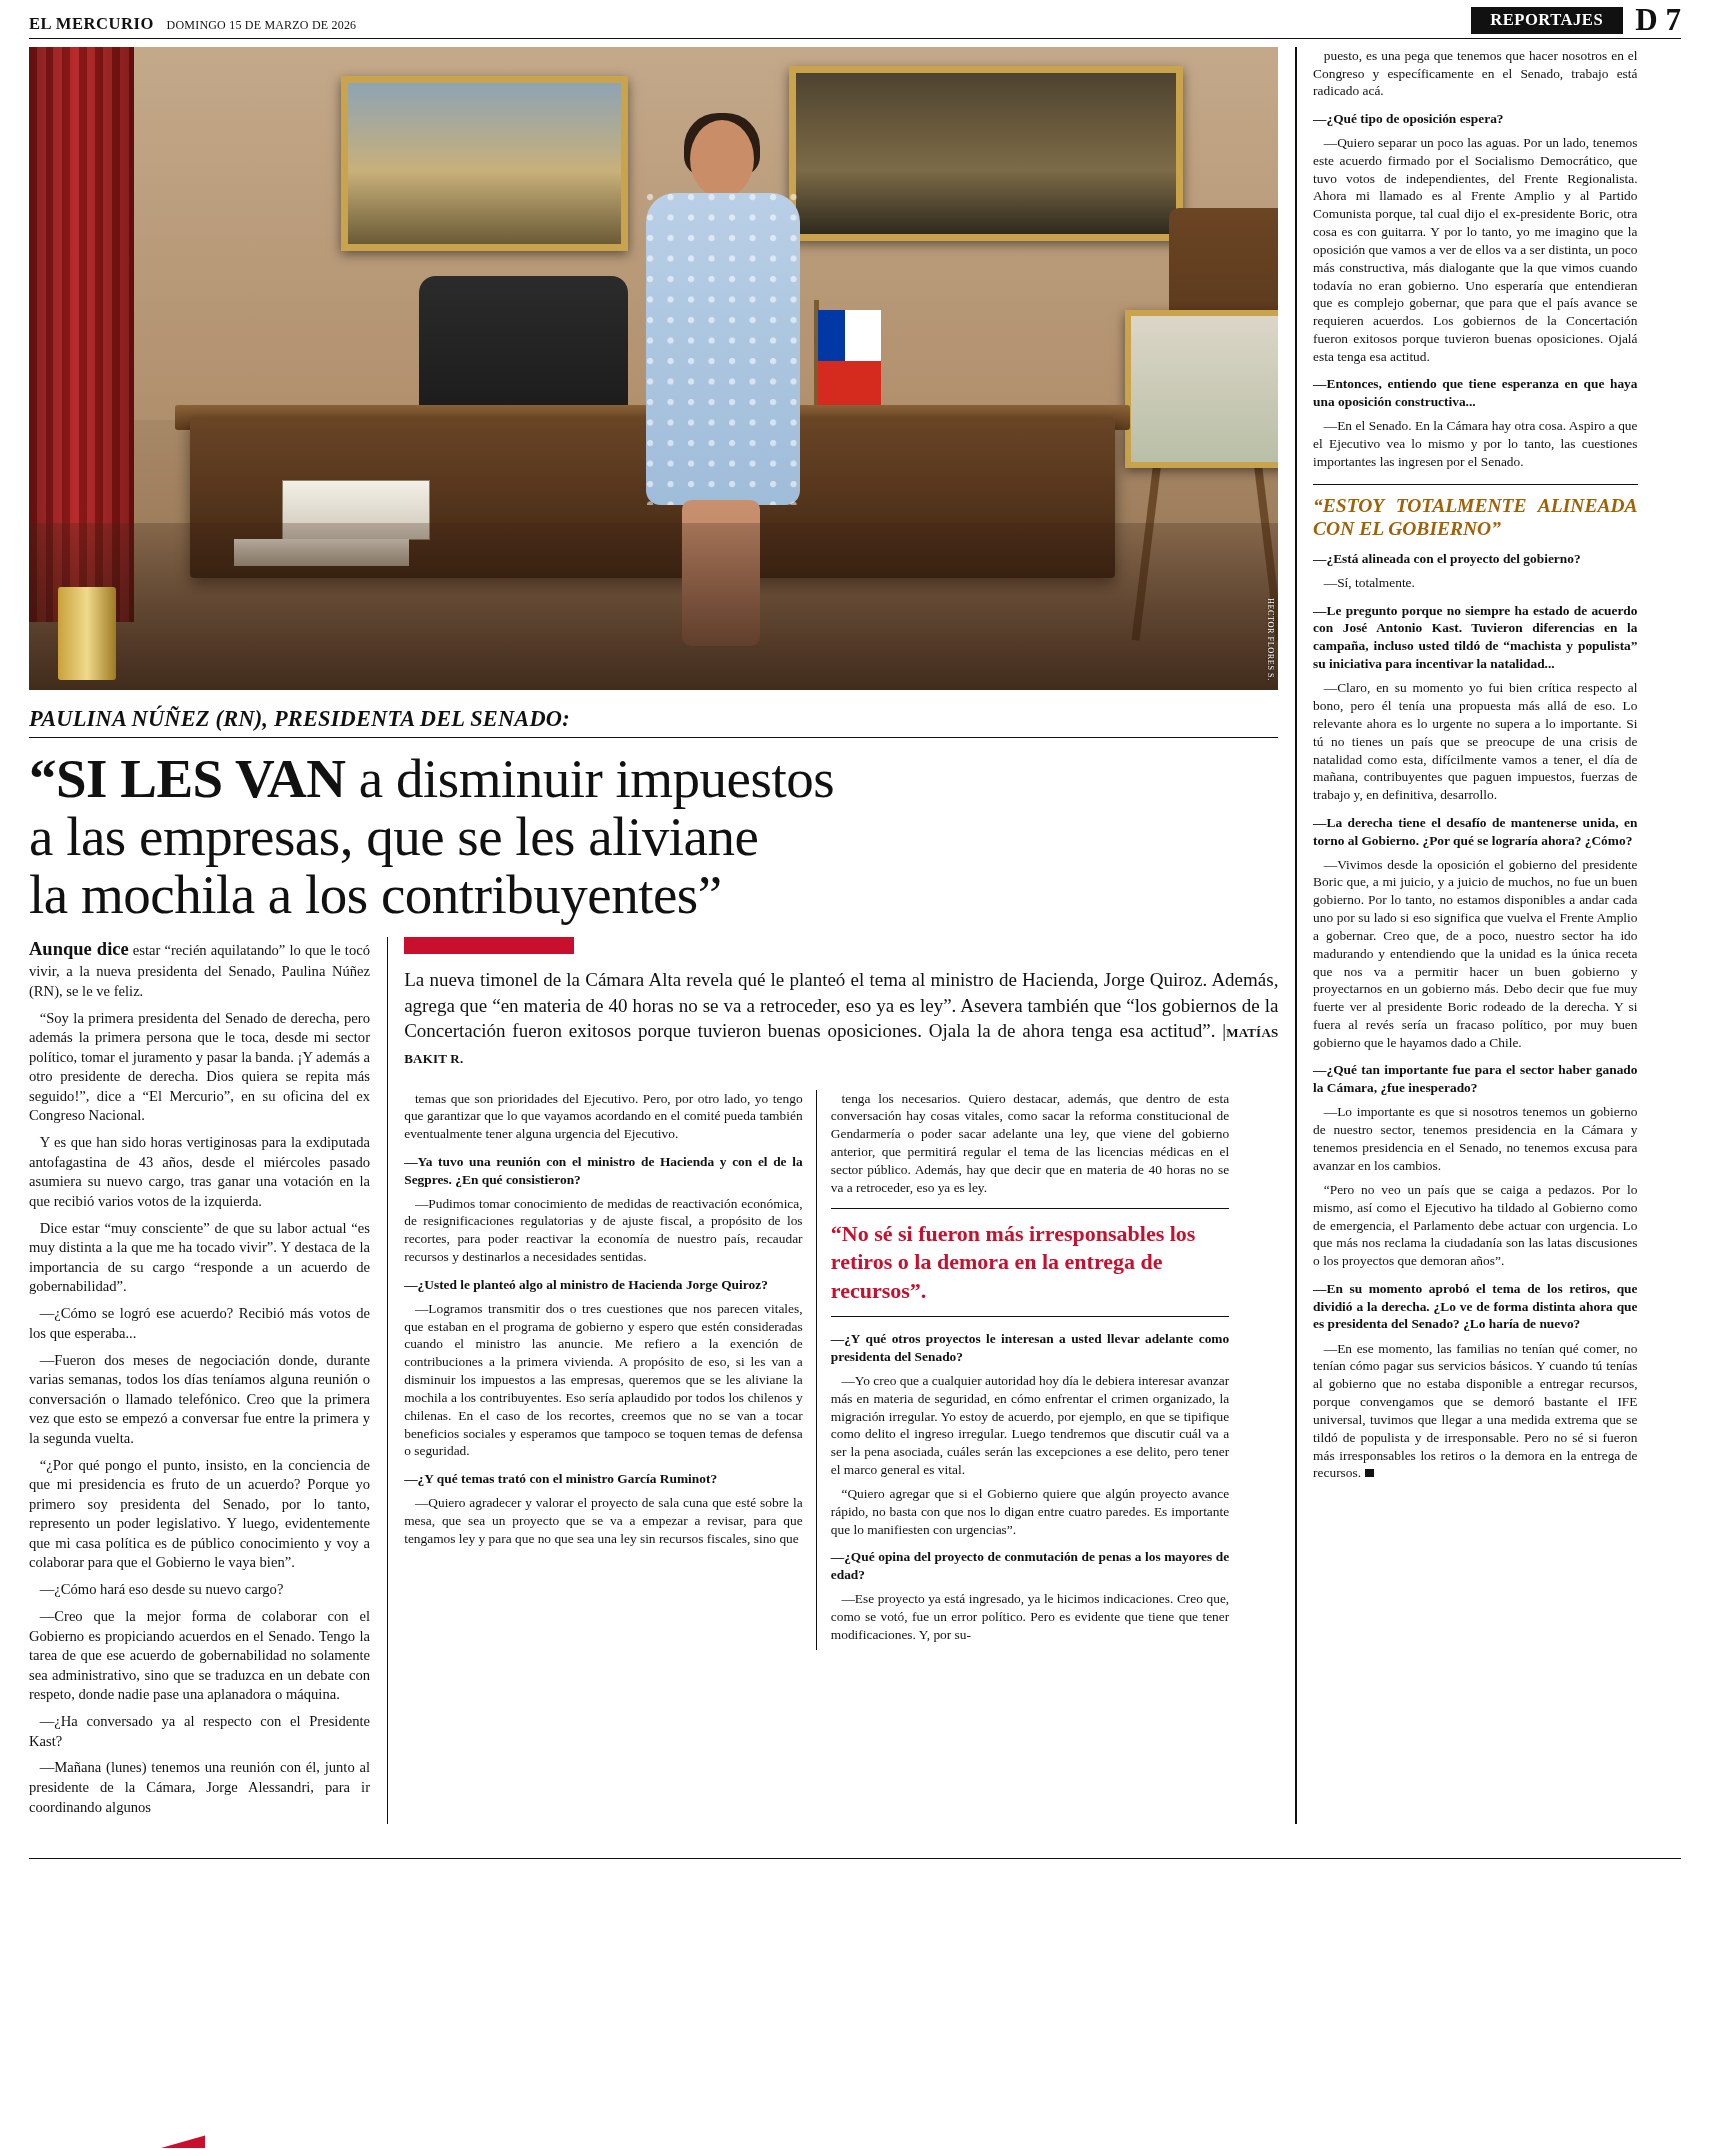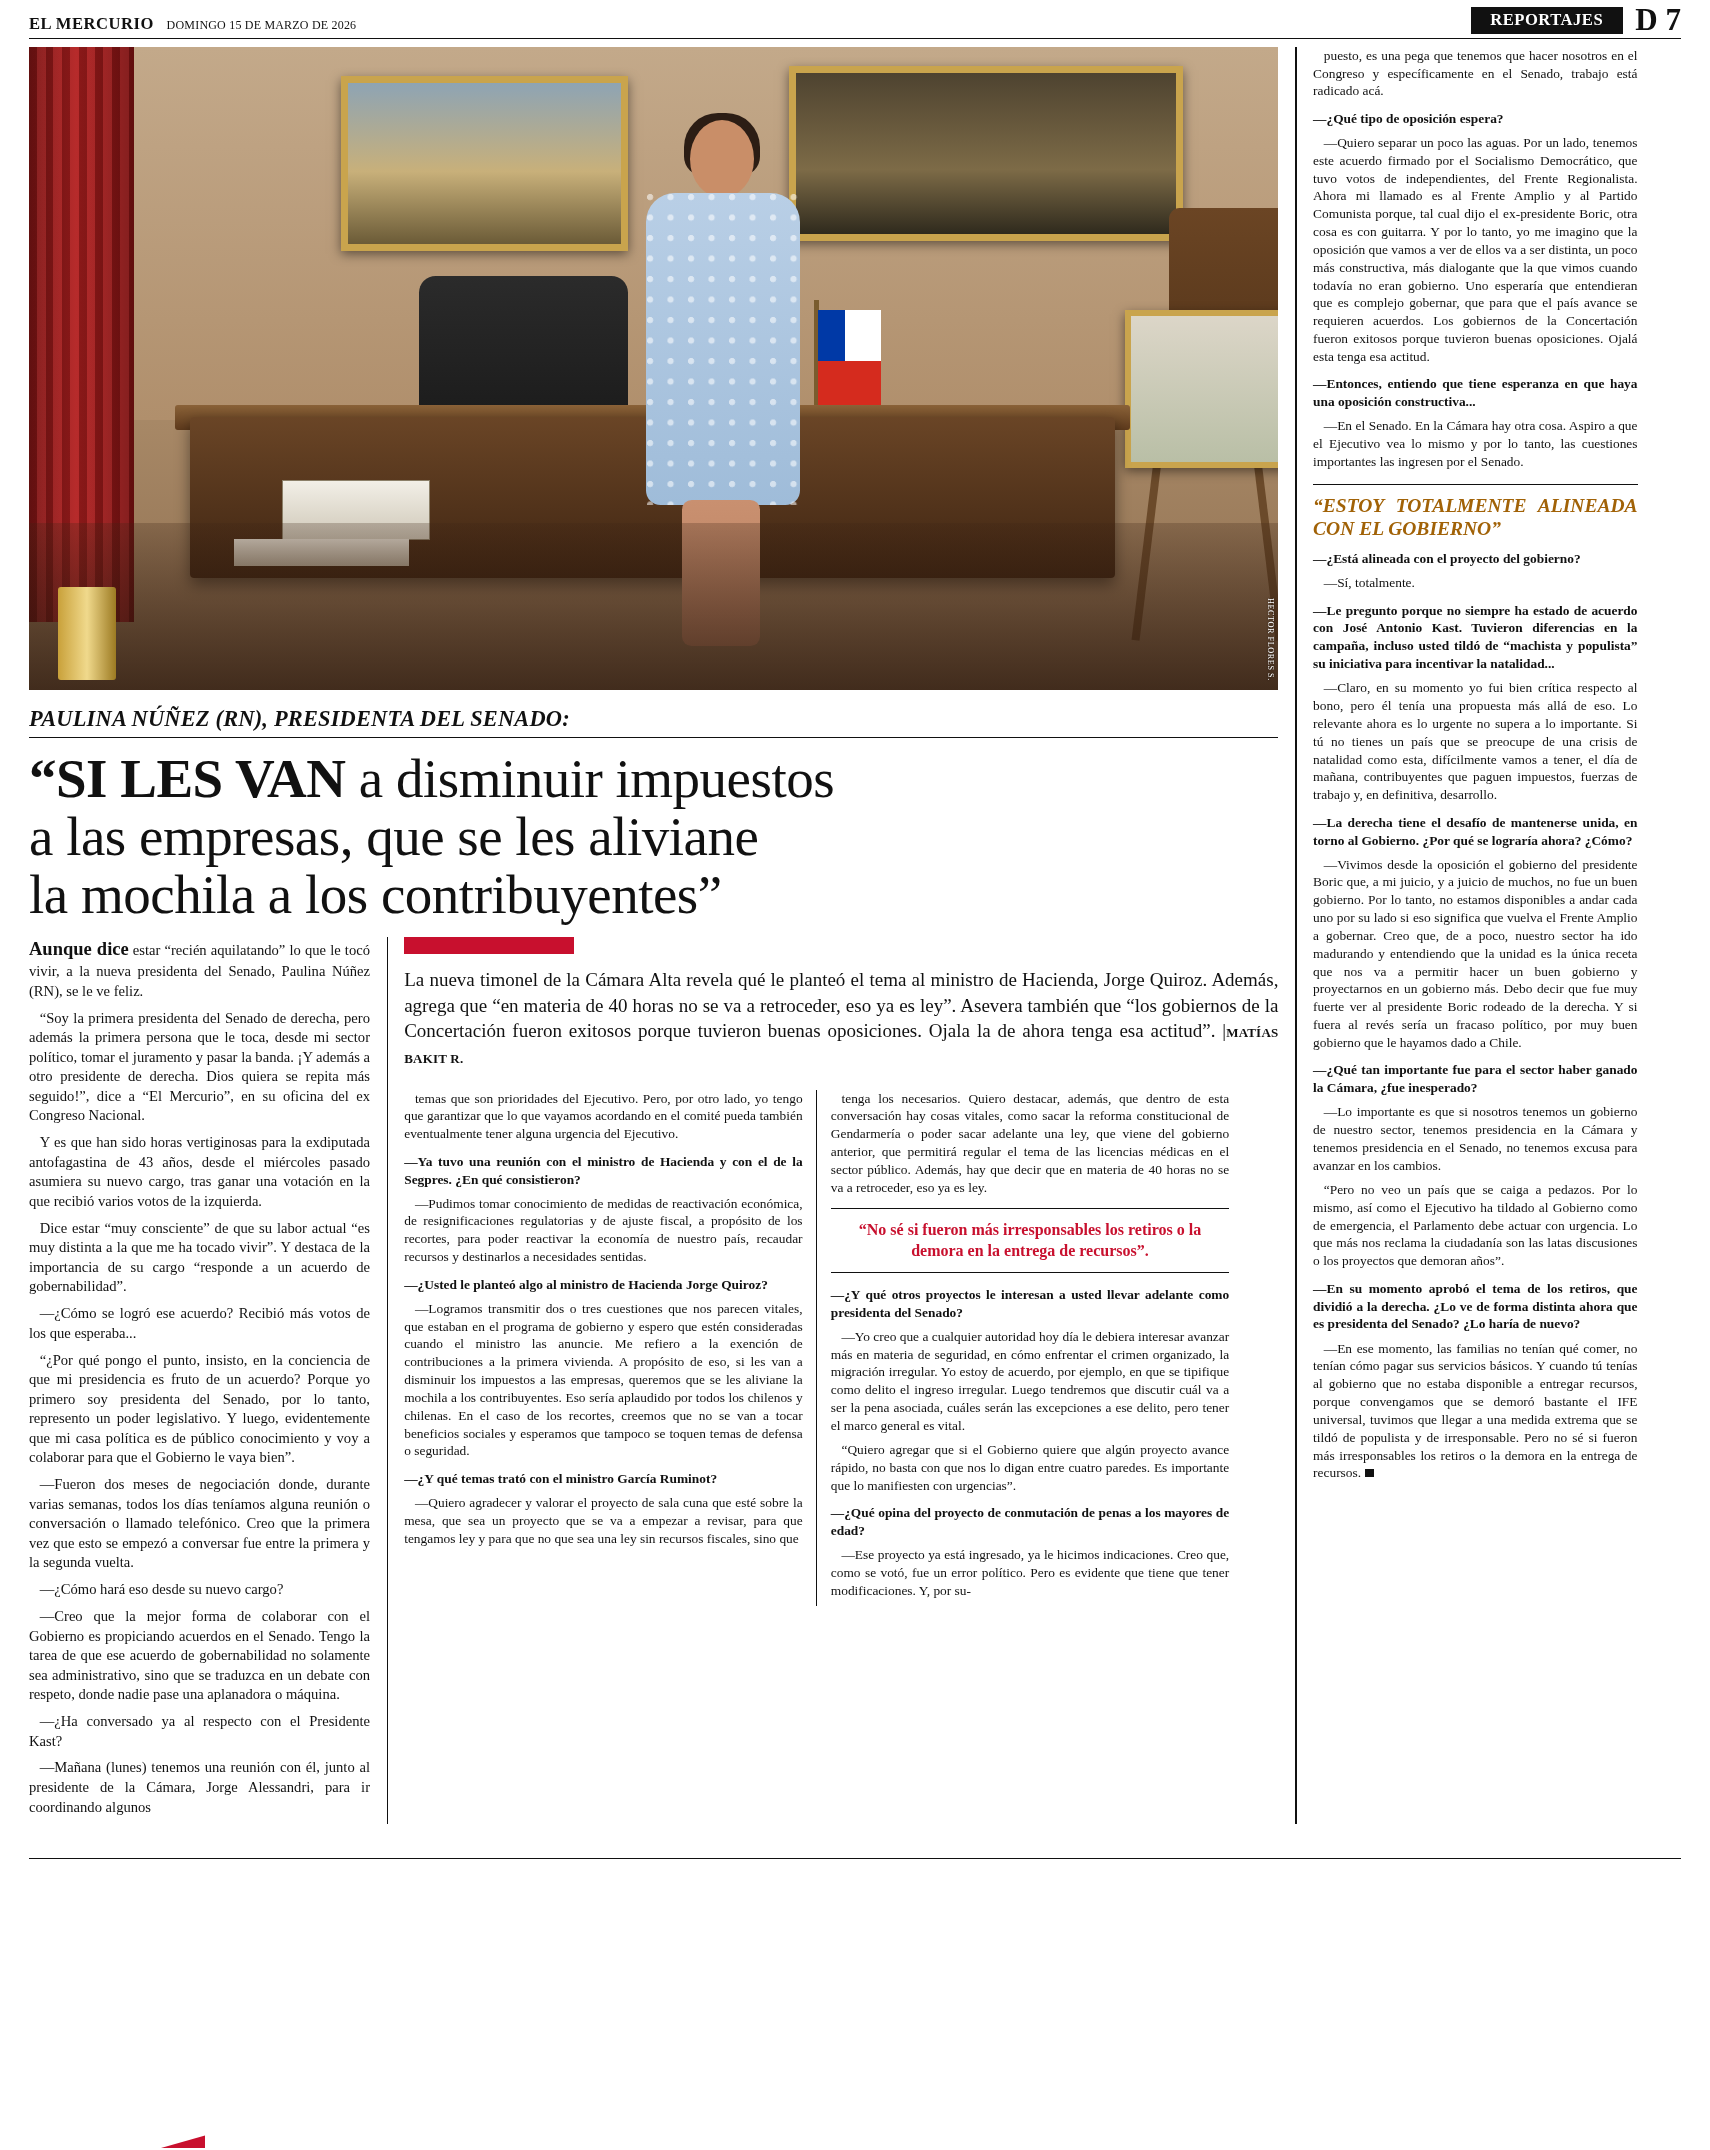--- a/index.html
+++ b/index.html
@@ -74,21 +74,21 @@
   .byline{font-size:13px;font-weight:bold;letter-spacing:0.2px;}
 
   
   .body3{display:flex;margin-top:19.5px;}
   .bcol{width:412px;padding:0 13.6px;box-sizing:border-box;font-size:13.4px;line-height:1.33;text-align:justify;}
   .bcol.b1{padding-left:0;}
   .bcol.b3{padding-right:0;}
   .bsep{width:1px;background:#111;}
   .bcol p{margin:0 0 6.3px 0;text-indent:10.7px;}
   .bcol p.q{font-weight:bold;text-indent:0;margin-top:9.7px;}
-  .pull{border-top:1.5px solid #111;border-bottom:1.5px solid #111;padding:10.7px 0 10.7px 0;margin:11.7px 0 12.7px 0;color:#c8102e;font-weight:bold;font-size:16px;line-height:1.3;text-align:center;}
+  .pull{border-top:1.5px solid #111;border-bottom:1.5px solid #111;padding:10.7px 0 10.7px 0;margin:11.7px 0 12.7px 0;color:#c8102e;font-weight:bold;font-size:22px;line-height:1.3;text-align:left;}
 
   
   .rail{font-size:13.4px;line-height:1.33;text-align:justify;}
   .rail p{margin:0 0 6.3px 0;text-indent:10.7px;}
   .rail p.q{font-weight:bold;text-indent:0;margin-top:9.7px;}
   .rail-head{color:#a16207;font-style:italic;font-weight:bold;font-size:19.5px;line-height:1.18;margin:12.7px 0 8.8px 0;border-top:1.5px solid #111;padding-top:9.7px;}
   .endmark{display:inline-block;width:8.8px;height:8.8px;background:#111;margin-left:3.9px;vertical-align:baseline;}
 
   .bottom-rule{border-top:1.5px solid #111;margin:14.6px 29px 0 29px;}
   .bottom-mark{position:absolute;left:161px;bottom:2.9px;width:44px;height:12.7px;background:#c8102e;clip-path:polygon(0 100%,100% 0,100% 100%);}
@@ -155,22 +155,22 @@
         <span>la mochila a los contribuyentes”</span>
       </h1>
 
       <div class="intro">
         <div class="intro-left">
           <p class="first"><span class="lead-bold">Aunque dice</span><span> estar “recién aquilatando” lo que le tocó vivir, a la nueva presidenta del Senado, Paulina Núñez (RN), se le ve feliz.</span></p>
           <p>“Soy la primera presidenta del Senado de derecha, pero además la primera persona que le toca, desde mi sector político, tomar el juramento y pasar la banda. ¡Y además a otro presidente de derecha. Dios quiera se repita más seguido!”, dice a “El Mercurio”, en su oficina del ex Congreso Nacional.</p>
           <p>Y es que han sido horas vertiginosas para la exdiputada antofagastina de 43 años, desde el miércoles pasado asumiera su nuevo cargo, tras ganar una votación en la que recibió varios votos de la izquierda.</p>
           <p>Dice estar “muy consciente” de que su labor actual “es muy distinta a la que me ha tocado vivir”. Y destaca de la importancia de su cargo “responde a un acuerdo de gobernabilidad”.</p>
           <p class="q">—¿Cómo se logró ese acuerdo? Recibió más votos de los que esperaba...</p>
+          <p>—Fueron dos meses de negociación donde, durante varias semanas, todos los días teníamos alguna reunión o conversación o llamado telefónico. Creo que la primera vez que esto se empezó a conversar fue entre la primera y la segunda vuelta.</p>
           <p>“¿Por qué pongo el punto, insisto, en la conciencia de que mi presidencia es fruto de un acuerdo? Porque yo primero soy presidenta del Senado, por lo tanto, represento un poder legislativo. Y luego, evidentemente que mi casa política es de público conocimiento y voy a colaborar para que el Gobierno le vaya bien”.</p>
-          <p>—Fueron dos meses de negociación donde, durante varias semanas, todos los días teníamos alguna reunión o conversación o llamado telefónico. Creo que la primera vez que esto se empezó a conversar fue entre la primera y la segunda vuelta.</p>
           <p class="q">—¿Cómo hará eso desde su nuevo cargo?</p>
           <p>—Creo que la mejor forma de colaborar con el Gobierno es propiciando acuerdos en el Senado. Tengo la tarea de que ese acuerdo de gobernabilidad no solamente sea administrativo, sino que se traduzca en un debate con respeto, donde nadie pase una aplanadora o máquina.</p>
           <p class="q">—¿Ha conversado ya al respecto con el Presidente Kast?</p>
           <p>—Mañana (lunes) tenemos una reunión con él, junto al presidente de la Cámara, Jorge Alessandri, para ir coordinando algunos</p>
         </div>
         <div class="intro-right">
           <div class="redbar"></div>
           <div class="summary">
             <span>La nueva timonel de la Cámara Alta revela qué le planteó el tema al ministro de Hacienda, Jorge Quiroz. Además, agrega que “en materia de 40 horas no se va a retroceder, eso ya es ley”. Asevera también que “los gobiernos de la Concertación fueron exitosos porque tuvieron buenas oposiciones. Ojala la de ahora tenga esa actitud”.</span>
             <span class="sep">|</span><span class="byline">MATÍAS BAKIT R.</span>

